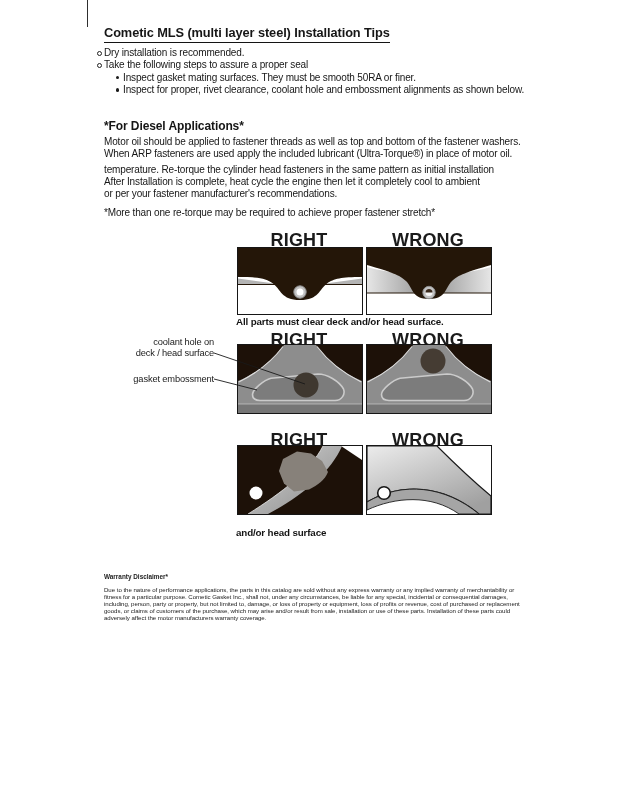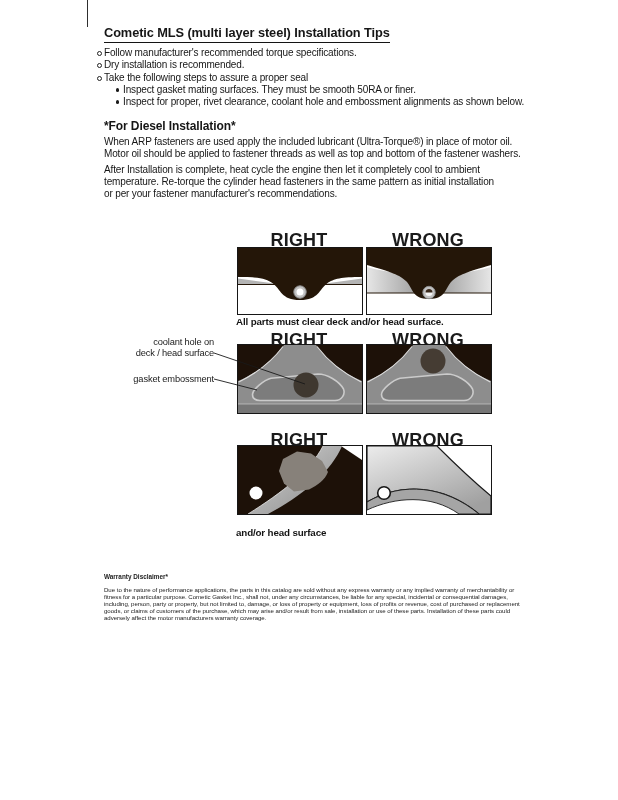--- a/index.html
+++ b/index.html
@@ -48,39 +48,39 @@
 </head>
 <body>
 
 <div class="page">
 
   <div class="edge-line"></div>
 
   <h1 class="title">Cometic MLS (multi layer steel) Installation Tips</h1>
 
   <div class="tips">
-    <div class="tip">Follow manufacturer's recommended torque specifications.</div>
     <div class="tip">Dry installation is recommended.</div>
     <div class="tip">Take the following steps to assure a proper seal</div>
     <div class="subwrap">
       <div class="subtip">Inspect gasket mating surfaces.  They must be smooth 50RA or finer.</div>
       <div class="subtip">Inspect for proper, rivet clearance, coolant hole and embossment alignments as shown below.</div>
     </div>
   </div>
 
-  <div class="diesel-h">*For Diesel Installation*</div>
+  <div class="diesel-h">*For Diesel Applications*</div>
   <div class="para" style="top:136px">
+      <div>Motor oil should be applied to fastener threads as well as top and bottom of the fastener washers.</div>
       <div>When ARP fasteners are used apply the included lubricant (Ultra-Torque®) in place of motor oil.</div>
-      <div>Motor oil should be applied to fastener threads as well as top and bottom of the fastener washers.</div>
     </div>
   <div class="para" style="top:164px">
+      <div>temperature. Re-torque the cylinder head fasteners in the same pattern as initial installation</div>
       <div>After Installation is complete, heat cycle the engine then let it completely cool to ambient</div>
-      <div>temperature. Re-torque the cylinder head fasteners in the same pattern as initial installation</div>
       <div>or per your fastener manufacturer's recommendations.</div>
     </div>
+  <div class="note">*More than one re-torque may be required to achieve proper fastener stretch*</div>
 
   <div class="dhead" style="left:237px; top:230px">RIGHT</div>
   <div class="dhead" style="left:366px; top:230px">WRONG</div>
 
   <div class="dbox" style="left:237px; top:247px; height:66px">
     <svg viewBox="0 0 124 66" preserveAspectRatio="none">
       <rect width="124" height="66" fill="#ffffff"></rect>
       <line x1="0" y1="36.5" x2="124" y2="36.5" stroke="#241608" stroke-width="1"></line>
       <polygon points="0,30.5 40,36 0,36" fill="#b4b4b4"></polygon>
       <polygon points="124,30.5 84,36 124,36" fill="#b4b4b4"></polygon>

